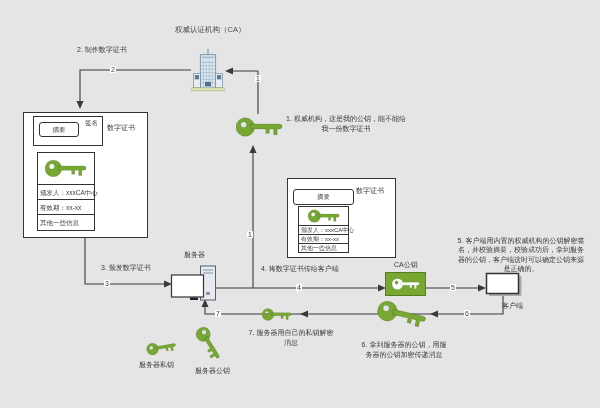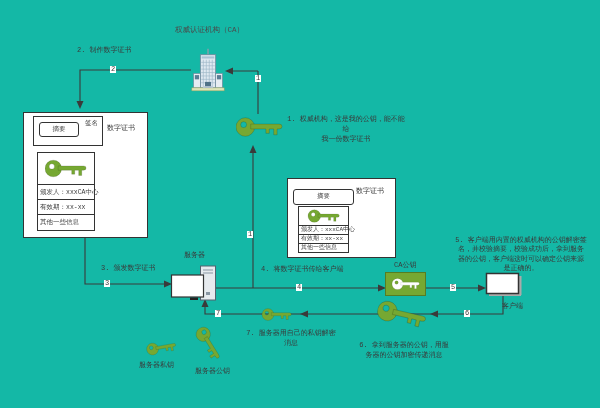--- a/index.html
+++ b/index.html
@@ -1,17 +1,17 @@
 <!DOCTYPE html>
 <html><head>
 <meta charset="utf-8">
 <style>
   html,body{margin:0;padding:0;background:#fff;}
-  .canvas{position:relative;width:600px;height:408px;background:#14b8a6;overflow:hidden;
-          font-family:Liberation Mono, monospace;color:#3a3a3a;}
+  .canvas{position:relative;width:600px;height:408px;background:#e5e5e5;overflow:hidden;
+          font-family:Liberation Sans, sans-serif;color:#3a3a3a;}
   svg.layer{position:absolute;left:0;top:0;}
   .txt{position:absolute;font-size:7px;line-height:1.45;color:#3a3a3a;white-space:pre-line;}
   .center{text-align:center;}
   .title{left:175px;top:25px;font-size:7.5px;color:#4a4a4a;}
   .s1{left:284px;top:114px;width:124px;}
   .s2{left:77px;top:45px;}
   .s3{left:101px;top:263px;}
   .s4{left:261px;top:264px;}
   .s5{left:443px;top:236px;width:156px;line-height:1.35;}
   .s6{left:359px;top:340px;width:90px;}

